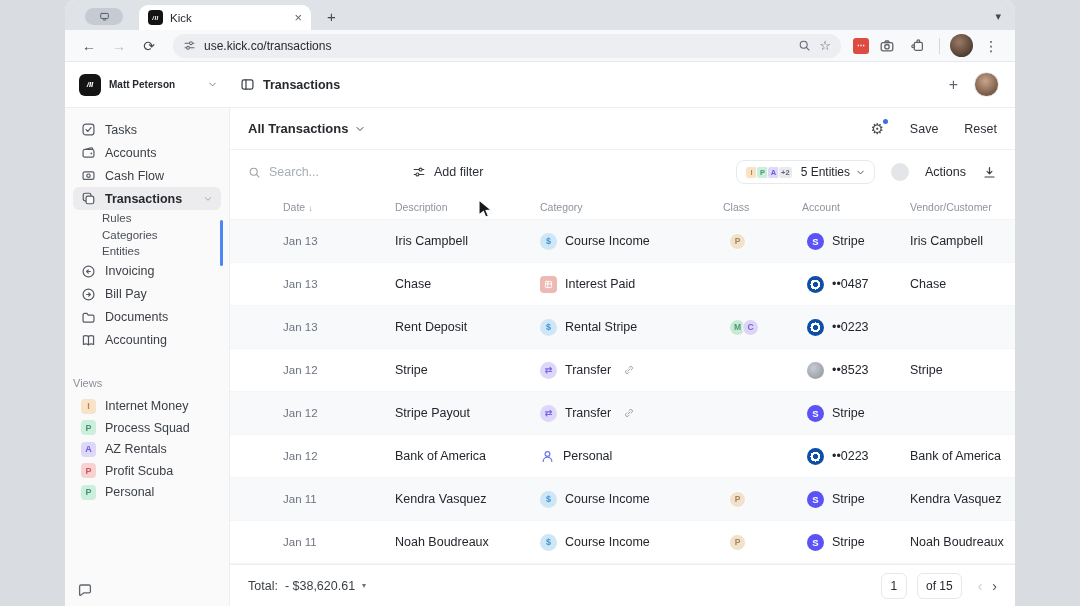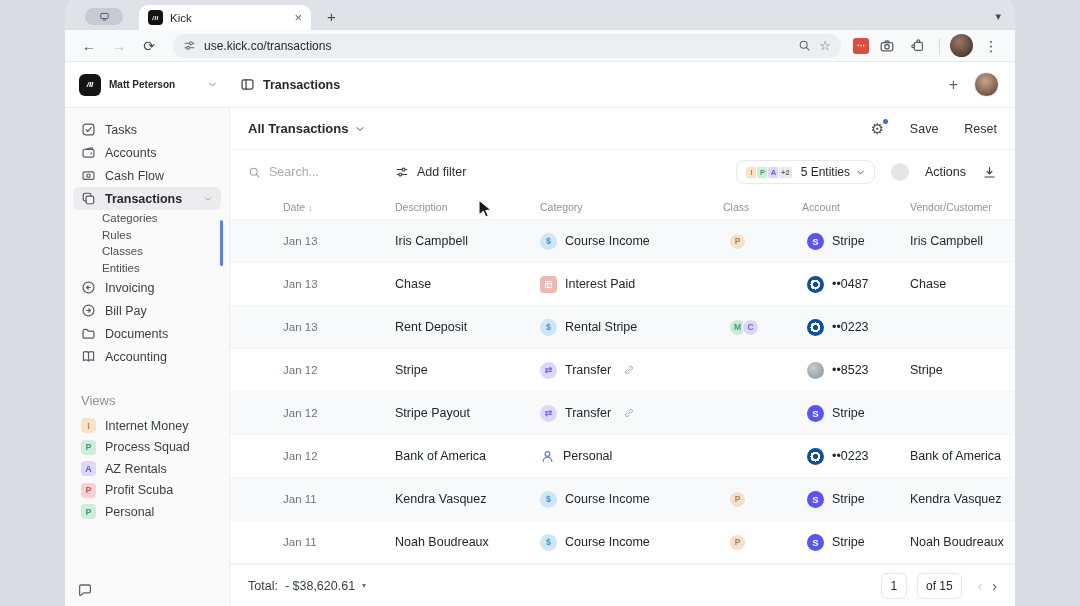--- a/index.html
+++ b/index.html
@@ -41,36 +41,36 @@
 .havatar{width:25px;height:25px;border-radius:50%;background:radial-gradient(circle at 45% 35%,#caa58b,#6d4f3e 80%);border:1px solid #e7e9eb}
 
 .bodywrap{display:flex;height:498px}
 .sidebar{width:165px;background:#fafafa;border-right:1px solid #eeeef0;position:relative;padding-top:10px;flex:none}
 .nav-item{height:23px;display:flex;align-items:center;gap:9px;margin:0 8px;padding:0 8px;border-radius:6px;font-size:12.5px;color:#3a3f46}
 .nav-item .icx{color:#565c64}
 .nav-item.active{background:#ececee;font-weight:700;color:#26292e}
 .nav-chev{margin-left:auto;color:#8a8f98;display:flex}
 .sub-item{height:16.5px;display:flex;align-items:center;padding-left:37px;font-size:11.5px;color:#4a4f57}
 #nav2{}
-.views-label{margin:25px 0 7px 16px;font-size:13px;color:#8b919b}
+.views-label{margin:25px 0 7px 8px;font-size:11px;color:#8b919b}
 .view-item{height:21.5px;display:flex;align-items:center;gap:9px;margin:0 8px;padding:0 8px;font-size:12.5px;color:#3a3f46}
 .vbadge{width:15px;height:15px;border-radius:4px;font-size:9px;font-weight:700;display:flex;align-items:center;justify-content:center;flex:none}
 .blue-bar{position:absolute;right:6px;top:112px;width:3px;height:46px;border-radius:2px;background:#4f86f7}
 .chat-fab{position:absolute;left:12px;bottom:8px;color:#5f6570;display:flex}
 .main{flex:1;display:flex;flex-direction:column;background:#fff;min-width:0}
 
 .filterbar{height:42px;border-bottom:1px solid #eef0f2;display:flex;align-items:center;padding:0 18px}
 .viewsel{display:flex;align-items:center;gap:6px;font-size:13px;font-weight:700;color:#26292e}
 .viewsel .icx{color:#3a3f46}
 .fb-right{margin-left:auto;display:flex;align-items:center;gap:26px}
 .gear-wrap{position:relative;font-size:15px;color:#4a4f57;line-height:1}
 .gear-dot{position:absolute;top:-2px;right:-4px;width:5px;height:5px;border-radius:50%;background:#3f6ce0}
 .fb-btn{font-size:12.5px;color:#2c3036}
 
-.searchrow{height:44px;display:flex;align-items:center;padding:0 18px;gap:7px}
+.searchrow{height:44px;display:flex;align-items:center;padding:0 18px;gap:24px}
 .searchbox{display:flex;align-items:center;gap:8px;width:140px;color:#9aa1ab}
 .search-ph{font-size:12.5px;color:#a7adb6}
 .addfilter{display:flex;align-items:center;gap:8px;font-size:12.5px;color:#2c3036}
 .addfilter .icx{color:#3a3f46}
 .sr-right{margin-left:auto;display:flex;align-items:center;gap:16px}
 .entpill{display:flex;align-items:center;gap:5px;border:1px solid #e7e9ec;border-radius:8px;padding:4px 8px;background:#fff}
 .ebadges{display:flex;align-items:center}
 .ebadge{min-width:13px;height:13px;border-radius:3.5px;font-size:7.5px;font-weight:700;display:flex;align-items:center;justify-content:center;padding:0 2px;margin-left:-2px;border:1px solid #fff}
 .ebadge:first-child{margin-left:0}
 .ent-label{font-size:12px;color:#26292e;margin-left:3px}
@@ -241,23 +241,22 @@
                 <rect x="5.4" y="5.4" width="8.2" height="8.2" rx="2" fill="#fafafa"></rect>
               </svg>
             </span>
             <span class="nav-label">Transactions</span>
             <span class="nav-chev">
               <svg width="10" height="10" viewBox="0 0 16 16" fill="none" stroke="currentColor" stroke-width="1.3" stroke-linecap="round" stroke-linejoin="round">
                 <path d="M4 6l4 4 4-4"></path>
               </svg>
             </span>
           </div>
+          <div class="sub-item">Rules</div>
           <div class="sub-item">Categories</div>
-          <div class="sub-item">Rules</div>
-          <div class="sub-item">Classes</div>
           <div class="sub-item">Entities</div>
         </div>
       <div id="nav2">
           <div class="nav-item">
             <span class="icx">
               <svg width="15" height="15" viewBox="0 0 16 16" fill="none" stroke="currentColor" stroke-width="1.3" stroke-linecap="round" stroke-linejoin="round">
                 <circle cx="8" cy="8" r="5.8"></circle>
                 <path d="M10 8H6.2M7.8 6.2L6 8l1.8 1.8"></path>
               </svg>
             </span>

